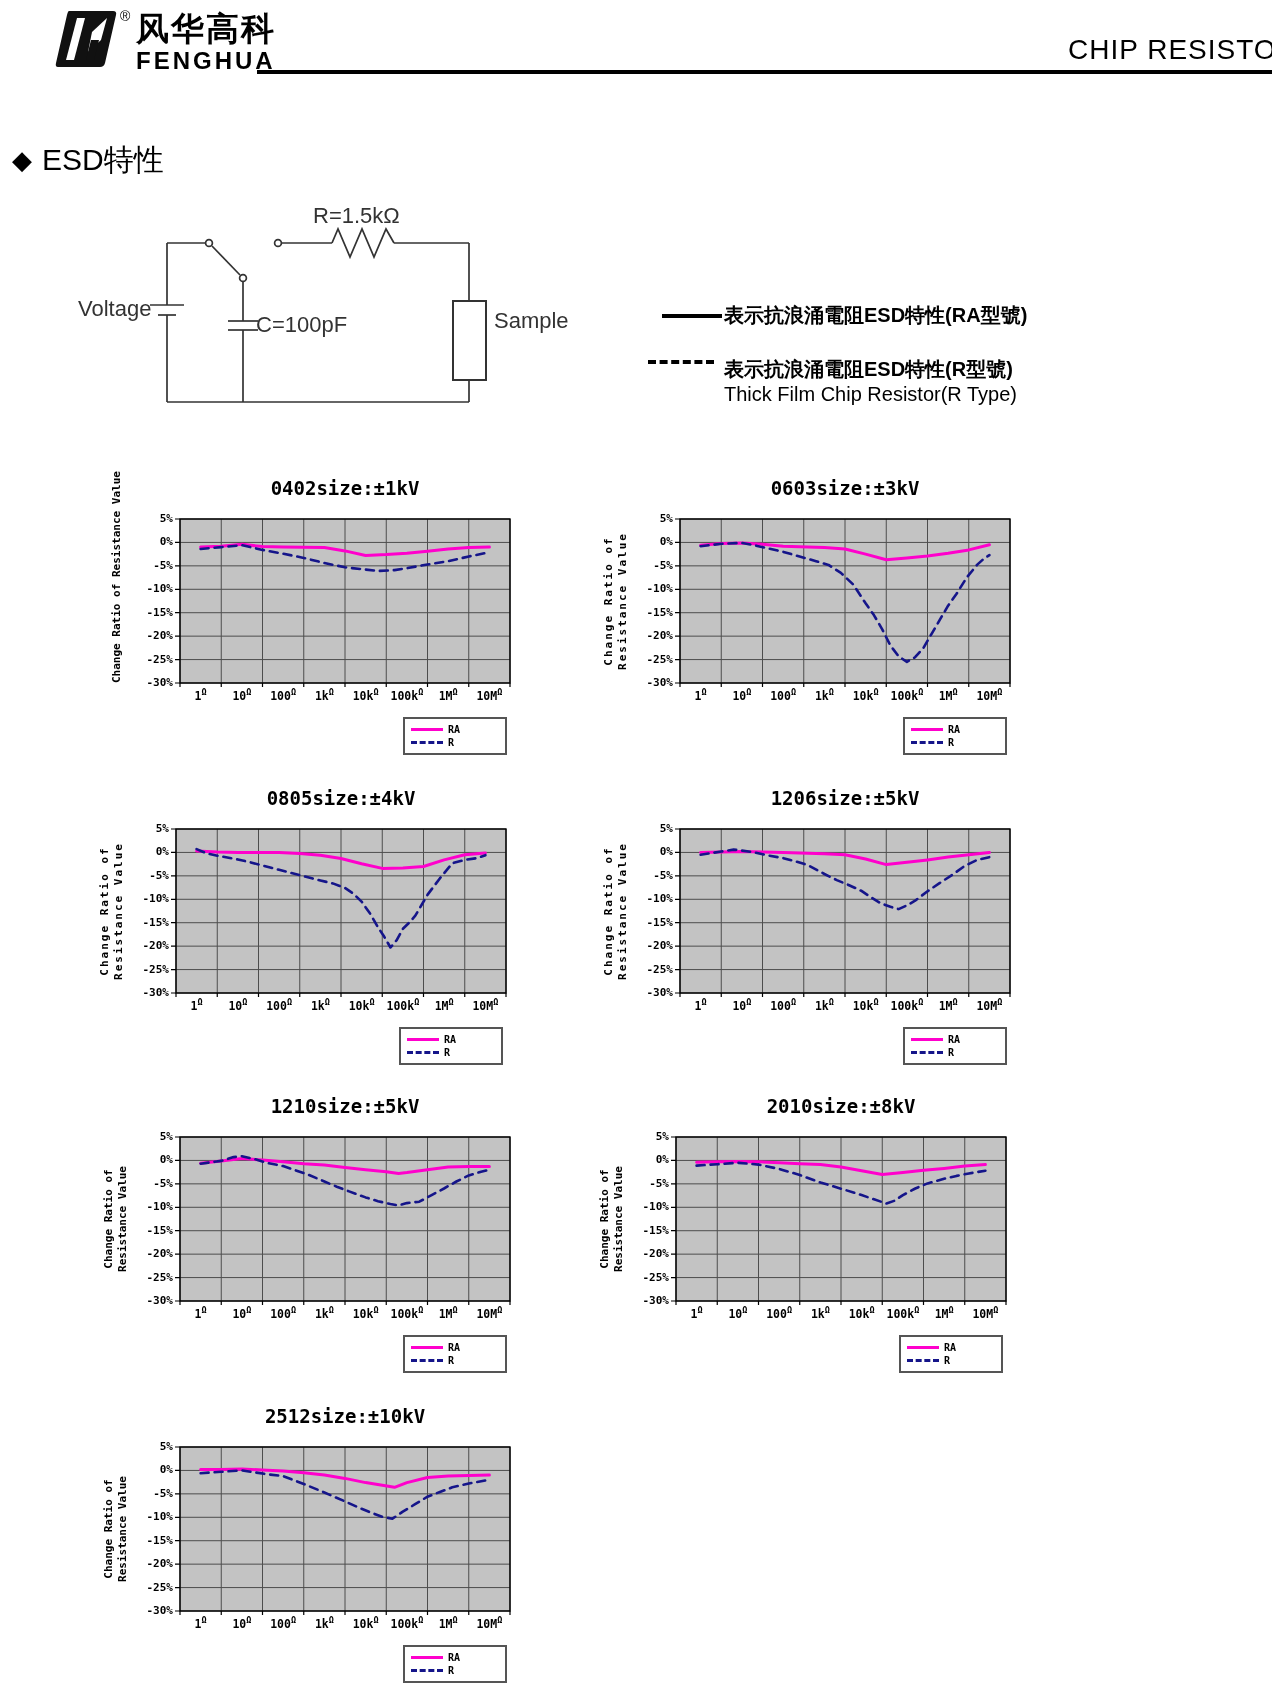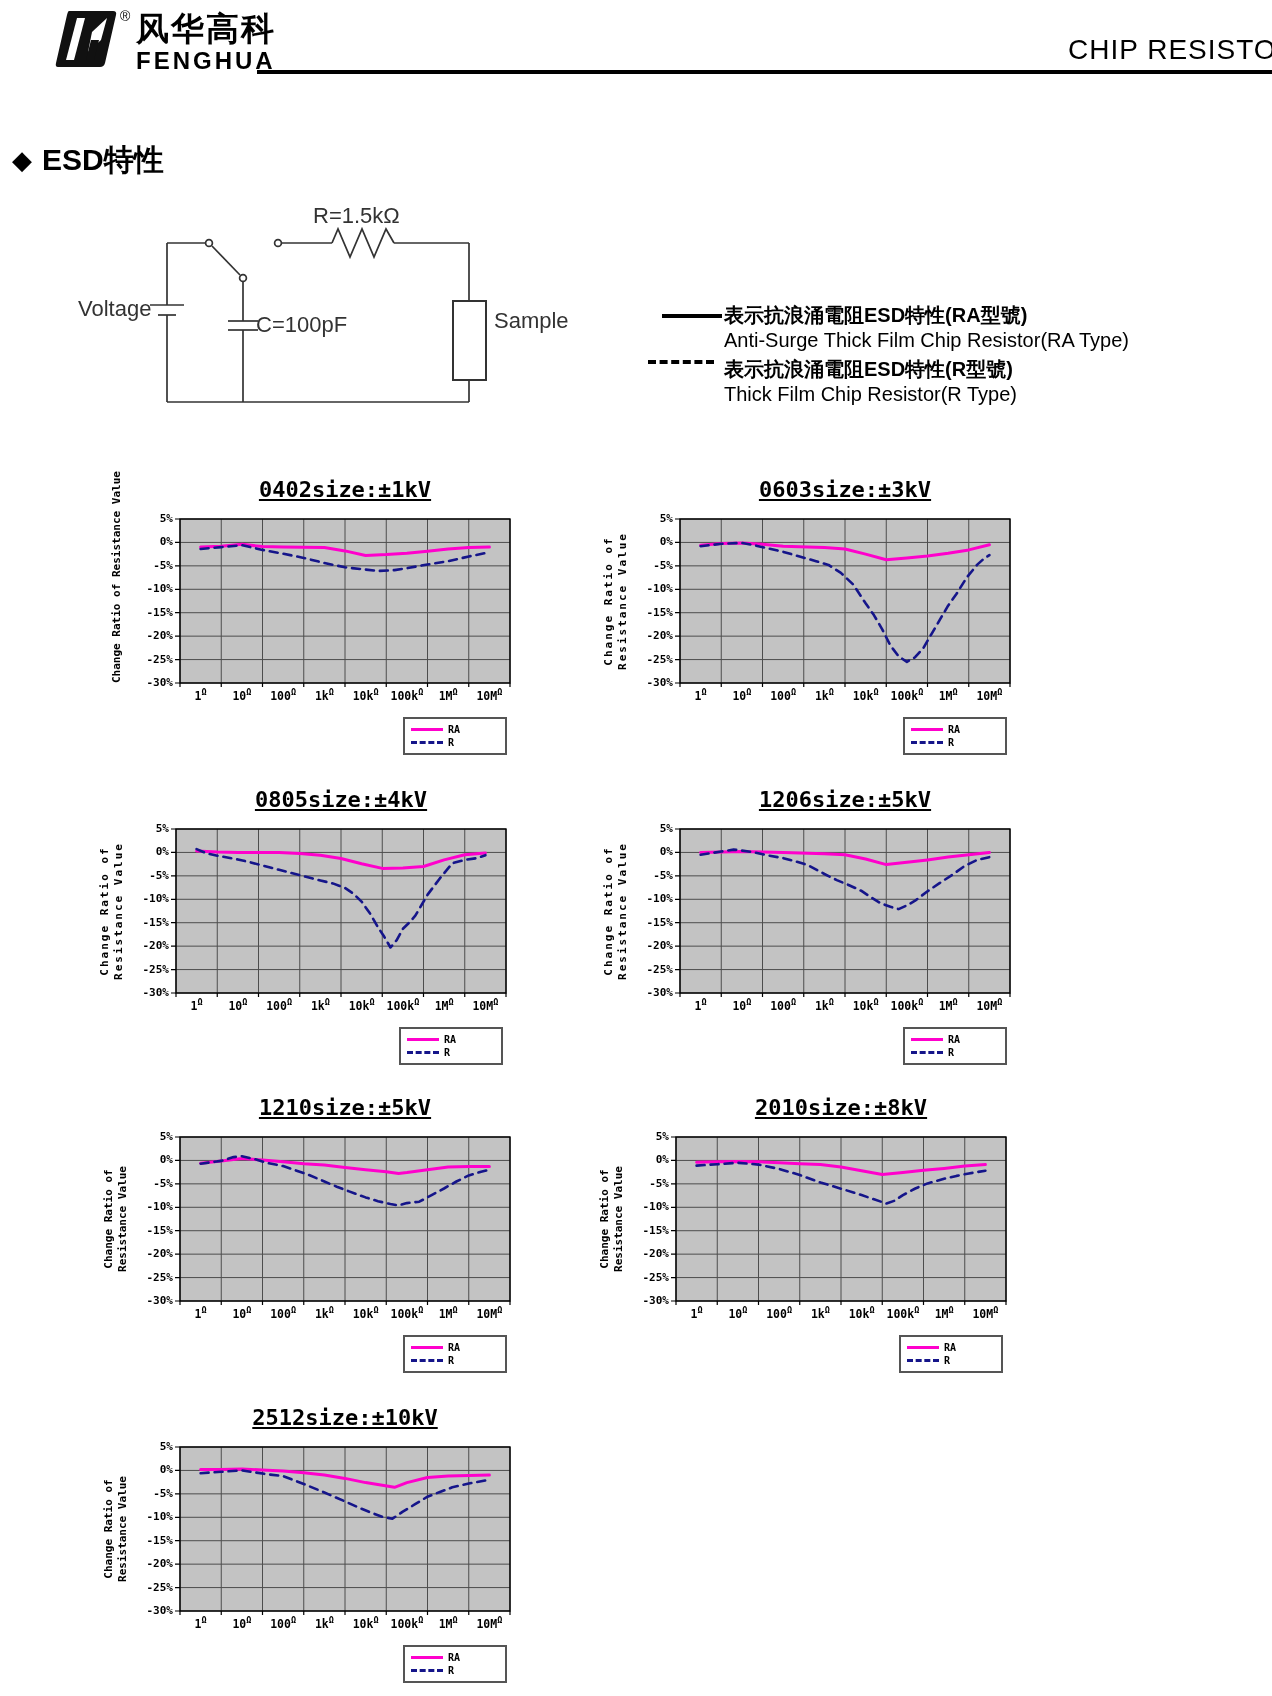--- a/index.html
+++ b/index.html
@@ -9,34 +9,34 @@
   .logo-mark{position:absolute;left:55px;top:10px;width:64px;height:58px;}
   .logo-reg{position:absolute;left:120px;top:8px;font-size:14px;}
   .brand{position:absolute;left:136px;top:12px;line-height:1;}
   .brand-cn{font-size:33px;font-weight:bold;letter-spacing:2px;}
   .brand-en{font-size:24px;font-weight:bold;letter-spacing:3px;margin-top:4px;}
   .head-rule{position:absolute;left:257px;right:0;top:70px;height:4px;background:#000;}
   .doc-title{position:absolute;left:1068px;top:34px;font-size:28px;letter-spacing:1px;white-space:nowrap;}
   
   .section{position:absolute;left:12px;top:140px;display:flex;align-items:center;font-size:30px;}
   .section .diamond{font-size:26px;margin-right:10px;}
-  .section .cn{font-weight:bold;margin-right:22px;}
+  .section .cn{font-weight:normal;margin-right:22px;}
   
   .circuit{position:absolute;left:70px;top:195px;}
   
   .toplegend{position:absolute;left:640px;top:300px;width:600px;height:120px;}
   .tl-swatch{position:absolute;height:0;}
   .tl-swatch.solid{left:22px;top:14px;width:60px;border-top:4px solid #000;}
   .tl-swatch.dashed{left:8px;top:60px;width:66px;border-top:4px dashed #000;}
   .tl-cn{position:absolute;left:84px;font-size:20px;font-weight:bold;white-space:nowrap;}
   .tl-en{position:absolute;left:84px;font-size:20px;white-space:nowrap;}
   
   .chart{position:absolute;width:440px;}
   .chart-title{margin-left:80px;width:330px;text-align:center;
-    font-family:"DejaVu Sans Mono",monospace;font-weight:bold;font-size:22px;height:24px;text-decoration:underline;}
+    font-family:"DejaVu Sans Mono",monospace;font-weight:bold;font-size:19px;height:24px;}
   .chart-body{display:flex;margin-top:18px;}
   .ylab{position:relative;width:34px;height:164px;}
   .ylab .rot{position:absolute;left:2px;top:164px;width:164px;
     transform:rotate(-90deg);transform-origin:0 0;text-align:center;
     font-family:"DejaVu Sans Mono",monospace;font-weight:bold;font-size:11px;}
   .ylab .rot div{line-height:14px;white-space:nowrap;}
   .ylab.spaced .rot div{letter-spacing:2px;}
   .ylab.single .rot{top:164px;}
   .ylab.single .rot div{line-height:30px;}
   .yticks{position:relative;width:46px;height:164px;}
@@ -109,21 +109,20 @@
       <text x="243" y="28">R=1.5kΩ</text>
       <text x="8" y="121">Voltage</text>
       <text x="186" y="137">C=100pF</text>
       <text x="424" y="133">Sample</text>
     </g>
   </svg>
 
   <div class="toplegend">
     <div class="tl-swatch solid"></div>
     <div class="tl-cn" style="top:2px">表示抗浪涌電阻ESD特性(RA型號)</div>
-    <div class="tl-en" style="top:29px">Anti-Surge Thick Film Chip Resistor(RA Type)</div>
     <div class="tl-swatch dashed"></div>
     <div class="tl-cn" style="top:56px">表示抗浪涌電阻ESD特性(R型號)</div>
     <div class="tl-en" style="top:83px">Thick Film Chip Resistor(R Type)</div>
   </div>
 
   <div class="chart" style="left:100px;top:477px;">
       <div class="chart-title">0402size:±1kV</div>
       <div class="chart-body">
         <div class="ylab single">
           <div class="rot">

